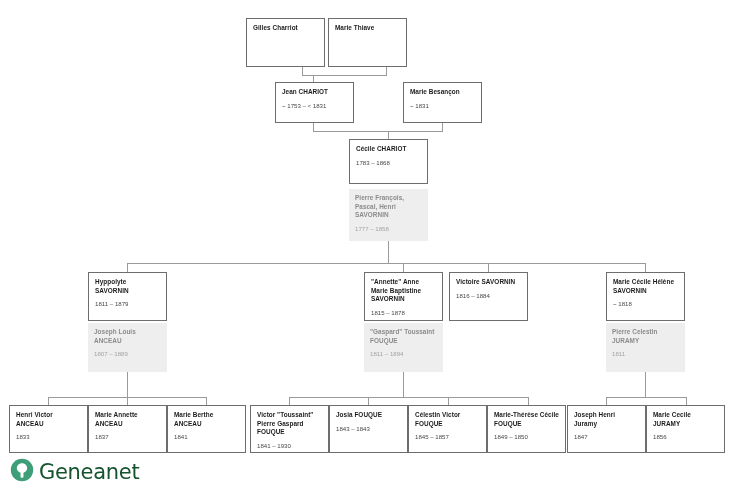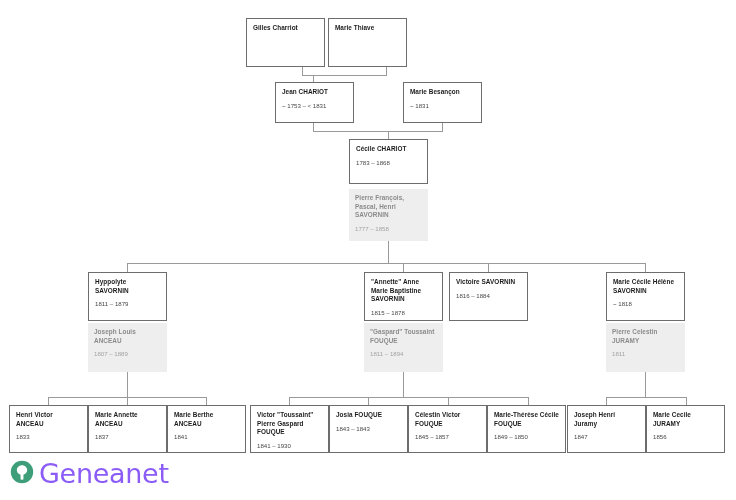--- a/index.html
+++ b/index.html
@@ -68,22 +68,22 @@
   #footer-logo {
     position: absolute;
     left: 10px;
     top: 458px;
     display: flex;
     align-items: center;
     gap: 5px;
   }
   #footer-logo .mark { display: block; }
   #footer-logo .wordmark {
-    font-size: 27px;
-    color: #8b5cf6;
+    font-size: 21px;
+    color: #14532d;
     letter-spacing: -0.3px;
     font-family: "DejaVu Sans", sans-serif;
   }
 </style>
 </head>
 <body>
 
 <div id="tree-canvas">
 
   <div class="conn v" style="left:302px; top:66px; height:9px;"></div>

